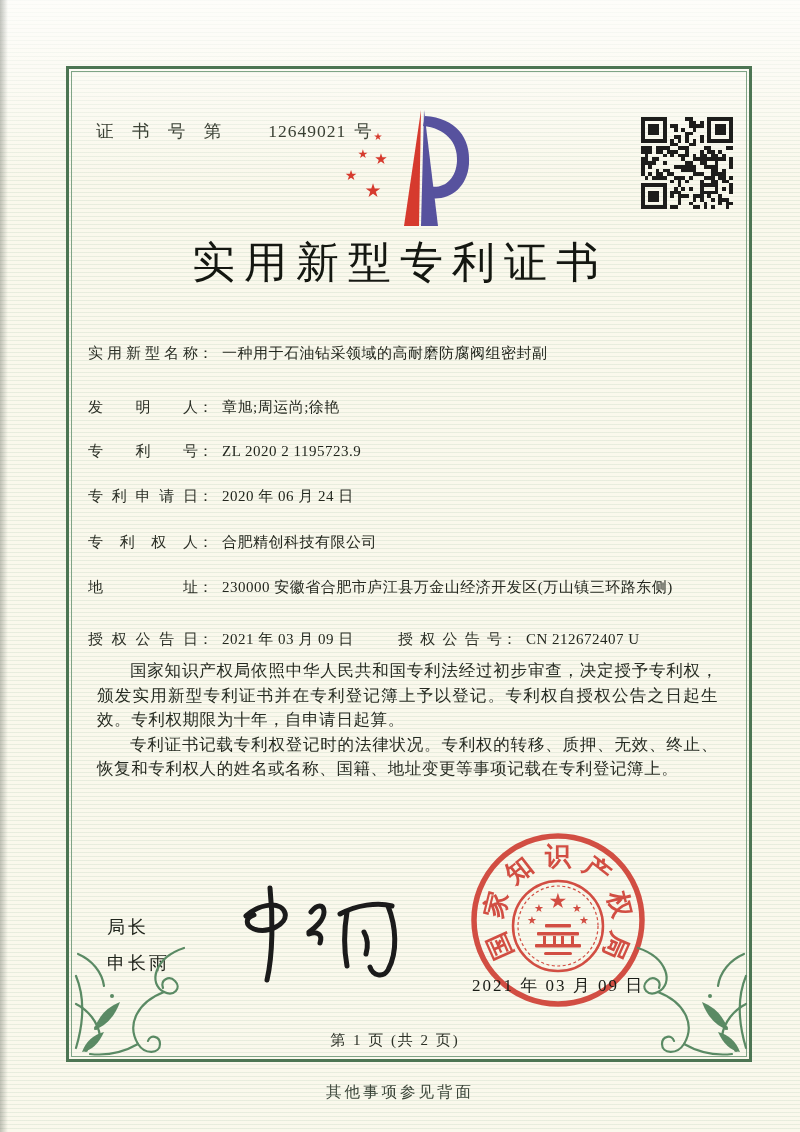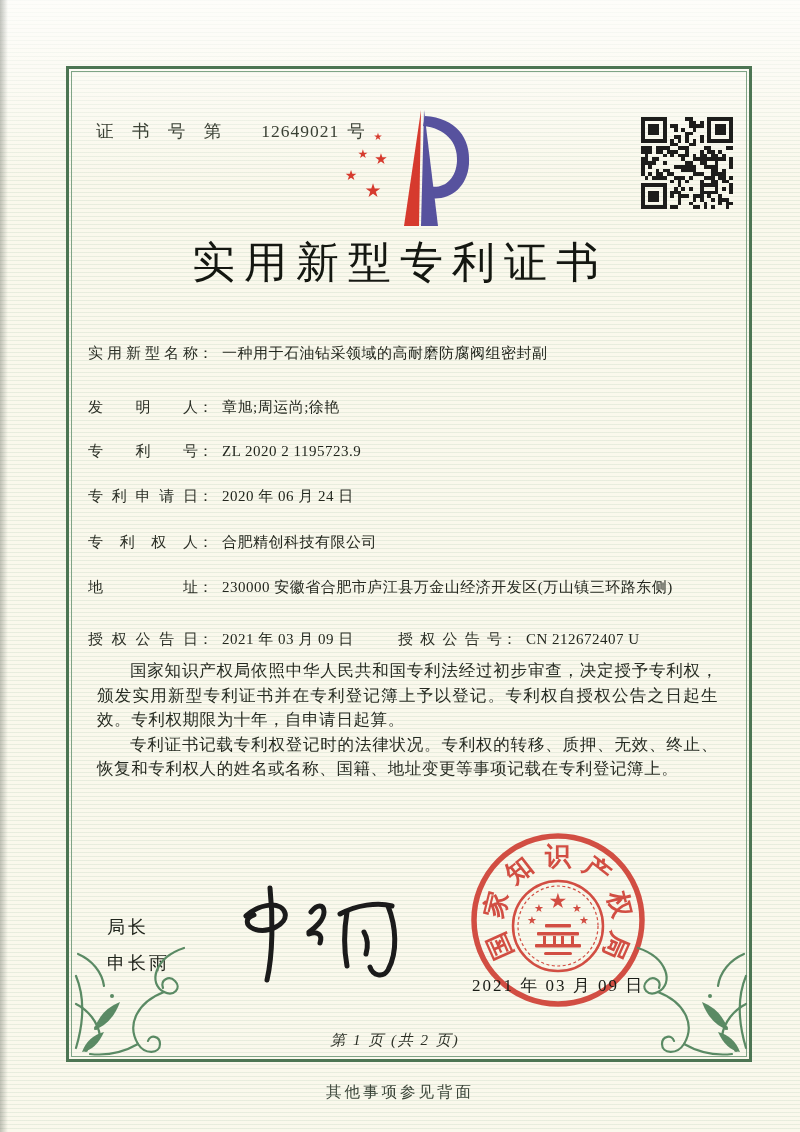--- a/index.html
+++ b/index.html
@@ -21,21 +21,21 @@
   .frame{
     position:absolute;left:66px;top:66px;width:686px;height:996px;
     border:3px solid #4c7553;box-sizing:border-box;
   }
   .frame::before{
     content:"";position:absolute;inset:2px;border:1px solid #7fa486;
   }
   .cert-no{
     position:absolute;left:96px;top:119px;font-size:17.5px;color:#3a4034;
   }
-  .cert-no .pre{letter-spacing:7px;margin-right:13px;}
+  .cert-no .pre{letter-spacing:7px;margin-right:20px;}
   .cert-no .num{letter-spacing:1px;margin-right:8px;margin-left:20px;}
   .logo{position:absolute;left:328px;top:104px;}
   .qr{position:absolute;left:641px;top:117px;}
   .title{
     position:absolute;left:0;top:234px;width:800px;text-align:center;
     font-size:43px;letter-spacing:9px;color:#141711;font-weight:500;
   }
   .frow{position:absolute;left:88px;font-size:15px;line-height:25px;display:flex;align-items:flex-end;}
   .flabel{display:inline-block;width:110px;text-align:justify;text-align-last:justify;color:#2b2f26;flex:0 0 auto;}
   .flabel2{display:inline-block;width:104px;text-align:justify;text-align-last:justify;color:#2b2f26;flex:0 0 auto;}
@@ -50,21 +50,21 @@
   .body-text p{margin:0;text-indent:2em;}
   .signer{position:absolute;left:107px;top:909px;font-size:18px;line-height:36px;letter-spacing:3px;color:#20241c;}
   .signature{position:absolute;left:216px;top:876px;}
   .seal{position:absolute;left:466px;top:828px;opacity:.93;}
   .seal-date{
     position:absolute;left:458px;top:974px;width:200px;text-align:center;
     font-size:17px;letter-spacing:2px;color:#191c16;z-index:4;
   }
   .page-indicator{
     position:absolute;left:0;top:1031px;width:790px;text-align:center;
-    font-size:15px;letter-spacing:2px;color:#2c3127;font-style:italic;
+    font-size:15px;letter-spacing:2px;color:#2c3127;
   }
   .back-note{
     position:absolute;left:0;top:1082px;width:800px;text-align:center;
     font-size:15.5px;letter-spacing:3px;color:#3a4438;
   }
   .orn{position:absolute;z-index:1;}
   .orn.bl{left:68px;top:940px;}
   .orn.br{left:630px;top:940px;transform:scaleX(-1);}
   svg text.star{font-family:"DejaVu Sans",sans-serif;}
 </style>

